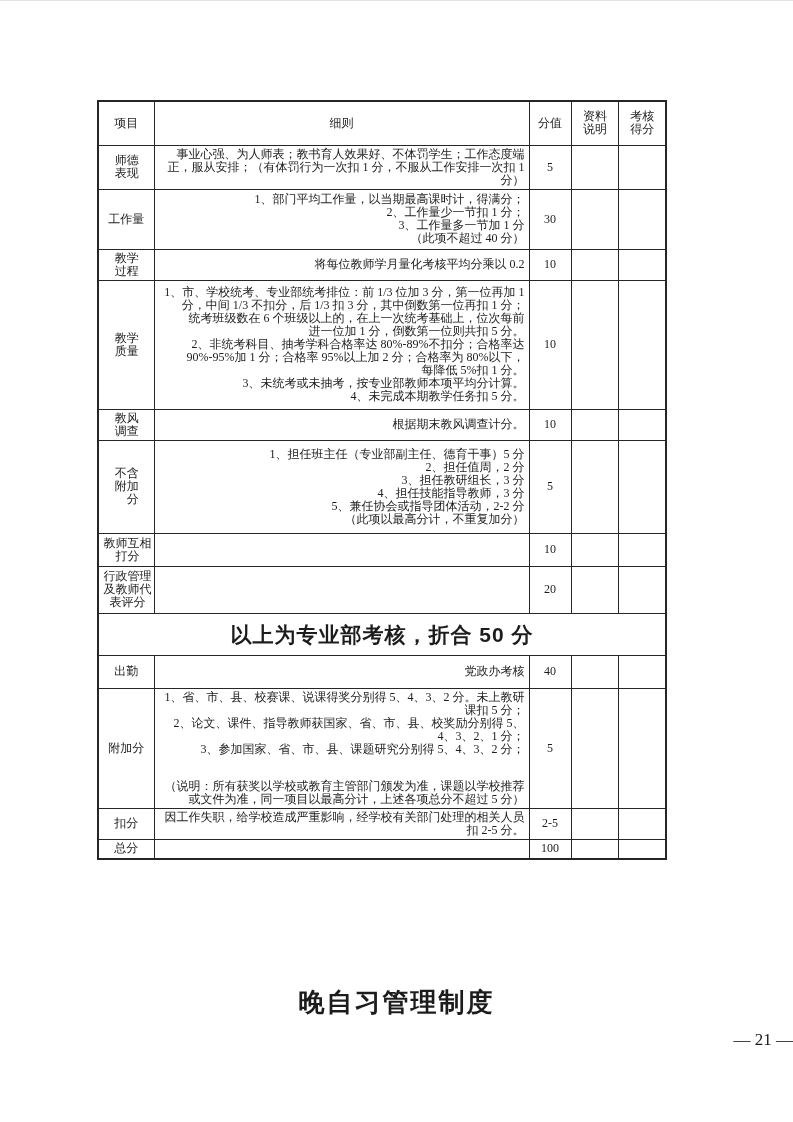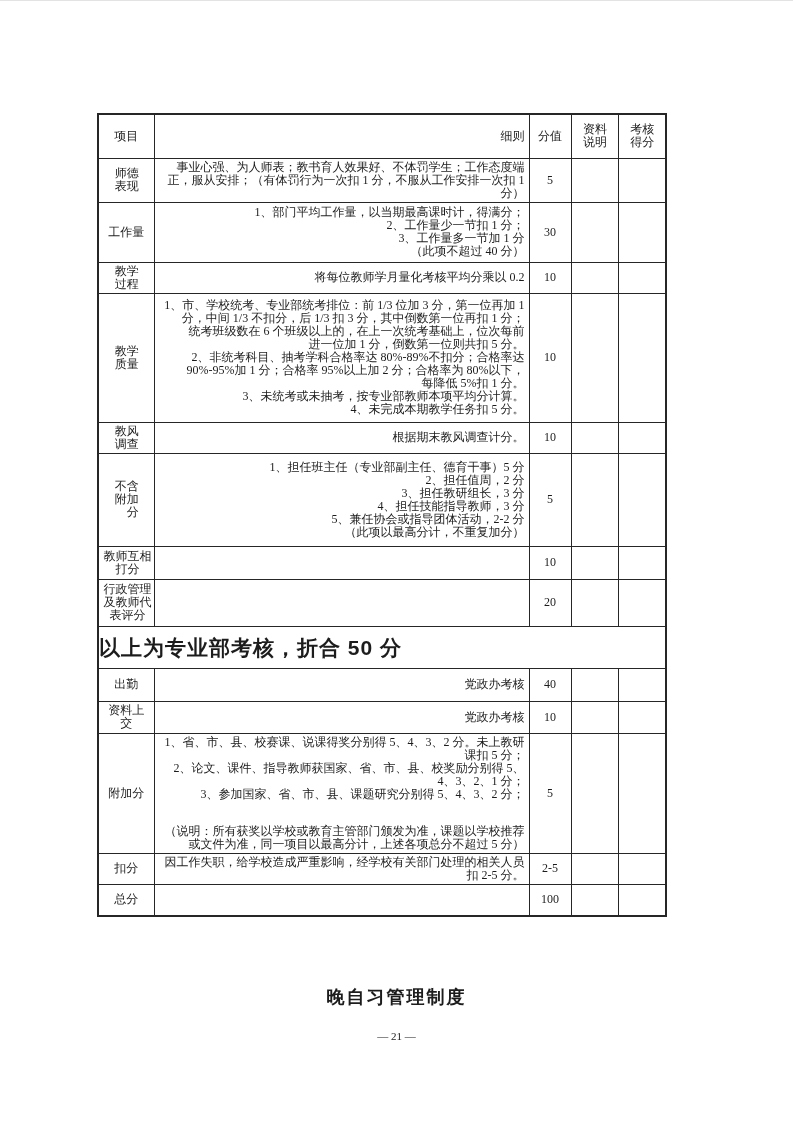--- a/index.html
+++ b/index.html
@@ -3,69 +3,69 @@
 <meta charset="utf-8">
 <style>
   html,body{margin:0;padding:0;}
   body{
     width:793px;height:1122px;background:#ffffff;
     font-family:"Liberation Serif","DejaVu Serif",serif;
     color:#1c1c1c;overflow:hidden;
   }
   .sheet{position:relative;width:793px;height:1122px;background:#fff;border-top:1px solid #e3e3e3;}
   table.assess{
-    position:absolute;left:97px;top:112px;width:568px;
+    position:absolute;left:97px;top:99px;width:568px;
     border-collapse:collapse;table-layout:fixed;
     font-size:12px;line-height:13px;
   }
   table.assess td{border:1.5px solid #262626;vertical-align:middle;padding:2px 4px;}
   table.assess{border:2px solid #262626;}
   td.c-item{text-align:center;padding:1px 2px;}
   td.c-detail{text-align:right;padding:2px 7px 2px 8px;}
   td.c-score{text-align:center;}
   td.c-blank{padding:0;}
   .hdr td{text-align:center;font-size:12px;}
   .iw2{display:inline-block;width:25px;text-align:right;vertical-align:middle;}
   .iw4{display:inline-block;width:49px;vertical-align:middle;}
   .li{padding-left:1.8em;text-indent:-1.8em;}
   .noteh{padding-left:1em;text-indent:-1em;margin-top:24px;}
   .note{}
   .indent1{text-indent:1.8em;}
   tr.section td{
-    text-align:left;font-weight:bold;font-size:21px;letter-spacing:1px;
+    text-align:center;font-weight:bold;font-size:21px;letter-spacing:1px;
     font-family:"Liberation Sans","DejaVu Sans",sans-serif;padding:2px 0;
   }
   .next-title{
     position:absolute;left:0;top:984px;width:793px;text-align:center;
     font-family:"Liberation Sans","DejaVu Sans",sans-serif;
-    font-weight:bold;font-size:18px;letter-spacing:2px;
+    font-weight:bold;font-size:26px;letter-spacing:2px;
   }
   .page-num{
-    position:absolute;left:0;top:1029px;width:793px;text-align:center;
-    font-size:11px;
+    position:absolute;left:0;top:1029px;width:793px;text-align:right;
+    font-size:17px;
   }
 </style>
 </head>
 <body>
 
 <div class="sheet">
 
   <table class="assess">
     <colgroup>
       <col style="width:56px">
         <col style="width:375px">
         <col style="width:42px">
       <col style="width:47px">
         <col style="width:48px">
     </colgroup>
 
     <tbody>
         <tr class="hdr" style="height:44px">
       <td class="c-item"><span>项目</span></td>
-      <td style="text-align:right"><span>细则</span></td>
+      <td style="text-align:center"><span>细则</span></td>
       <td class="c-score"><span>分值</span></td>
       <td class="c-score"><span class="iw2">资料说明</span></td>
       <td class="c-score"><span class="iw2">考核得分</span></td>
     </tr>
 
     <tr style="height:43px">
       <td class="c-item"><span class="iw2">师德表现</span></td>
       <td class="c-detail">
         <div class="note">事业心强、为人师表；教书育人效果好、不体罚学生；工作态度端正，服从安排；（有体罚行为一次扣 1 分，不服从工作安排一次扣 1 分）</div>
       </td>
@@ -158,29 +158,20 @@
     <tr style="height:33px">
       <td class="c-item">出勤</td>
       <td class="c-detail">
         <div class="indent1">党政办考核</div>
       </td>
       <td class="c-score">40</td>
       <td class="c-blank"></td>
       <td class="c-blank"></td>
     </tr>
 
-    <tr style="height:32px">
-      <td class="c-item">资料上交</td>
-      <td class="c-detail">
-        <div class="note">党政办考核</div>
-      </td>
-      <td class="c-score">10</td>
-      <td class="c-blank"></td>
-      <td class="c-blank"></td>
-    </tr>
 
     <tr style="height:115px">
       <td class="c-item">附加分</td>
       <td class="c-detail">
         <div class="li">1、省、市、县、校赛课、说课得奖分别得 5、4、3、2 分。未上教研课扣 5 分；</div>
         <div class="li">2、论文、课件、指导教师获国家、省、市、县、校奖励分别得 5、4、3、2、1 分；</div>
         <div class="li">3、参加国家、省、市、县、课题研究分别得 5、4、3、2 分；</div>
         <div class="noteh">（说明：所有获奖以学校或教育主管部门颁发为准，课题以学校推荐或文件为准，同一项目以最高分计，上述各项总分不超过 5 分）</div>
       </td>
       <td class="c-score">5</td>
@@ -192,21 +183,21 @@
       <td class="c-item">扣分</td>
       <td class="c-detail">
         <div class="note">因工作失职，给学校造成严重影响，经学校有关部门处理的相关人员扣 2-5 分。</div>
       </td>
       <td class="c-score">2-5</td>
       <td class="c-blank"></td>
       <td class="c-blank"></td>
     </tr>
 
 
-    <tr style="height:32px">
+    <tr style="height:20px">
       <td class="c-item">总分</td>
       <td class="c-detail"></td>
       <td class="c-score">100</td>
       <td class="c-blank"></td>
       <td class="c-blank"></td>
     </tr>
 
   </tbody>
     </table>
 

